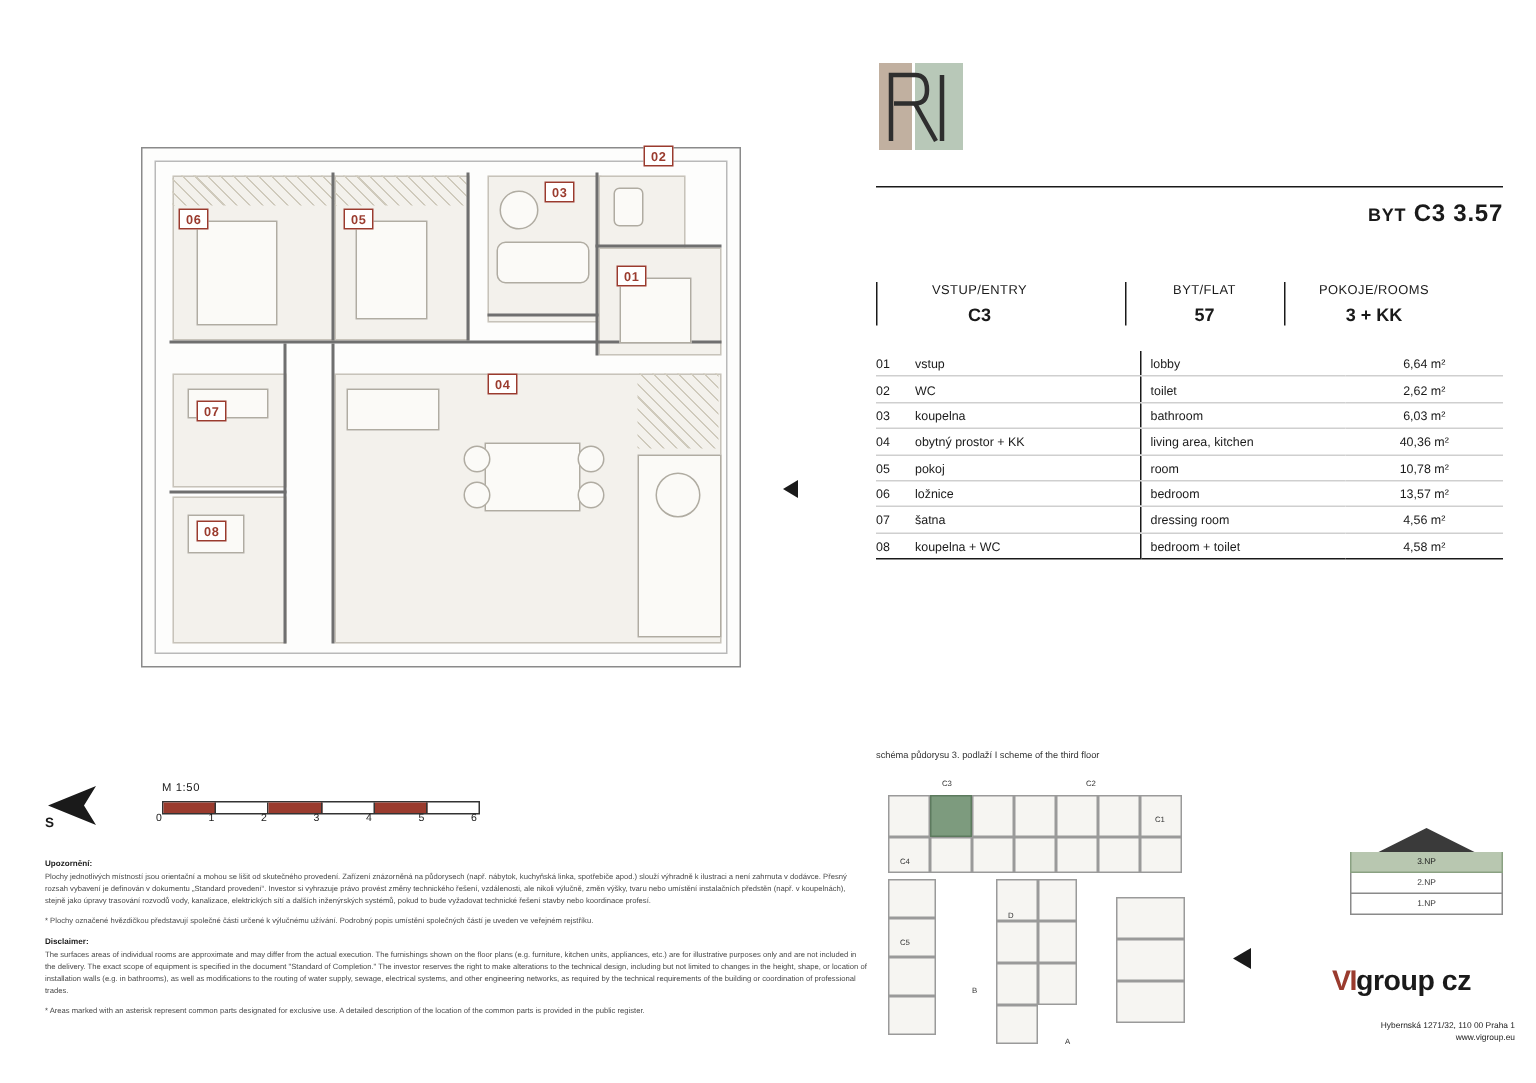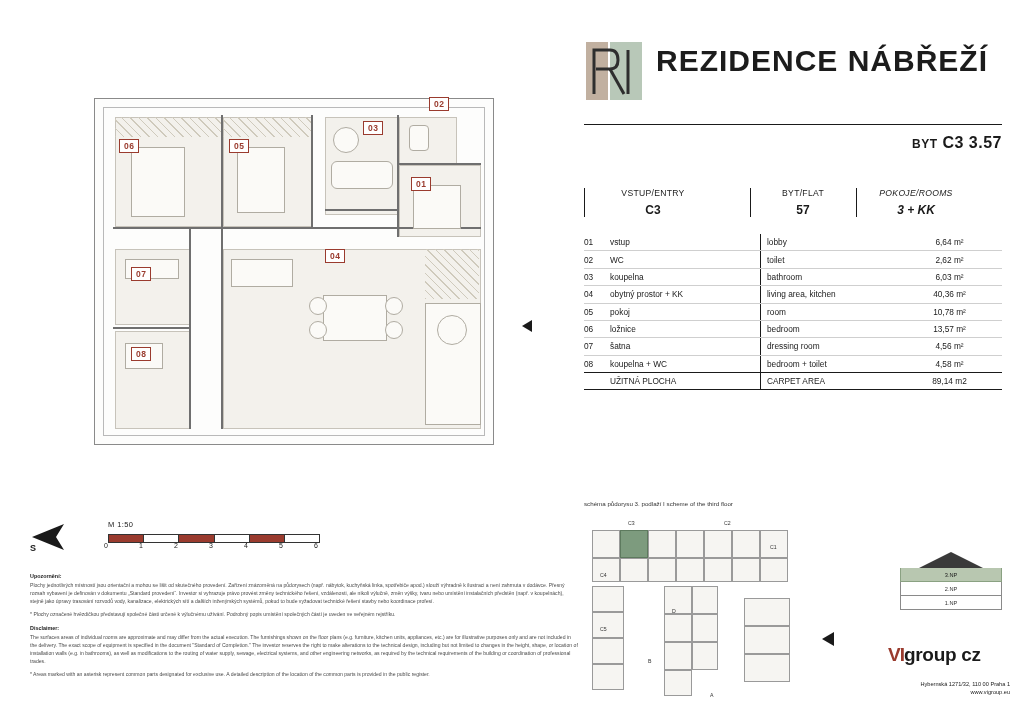--- a/index.html
+++ b/index.html
@@ -199,41 +199,40 @@
   <div class="logo-block">
     <svg class="logo-mark" viewBox="0 0 60 62">
       <rect x="2" y="2" width="22" height="58" fill="#8e6f52" opacity="0.55"></rect>
       <rect x="26" y="2" width="32" height="58" fill="#7d9b7e" opacity="0.55"></rect>
       <g fill="none" stroke="#2e2e2e" stroke-width="3">
         <path d="M10 54 L10 10 L26 10 Q34 10 34 20 Q34 29 26 29 L12 29"></path>
         <path d="M26 29 L40 54"></path>
         <path d="M44 54 L44 10"></path>
       </g>
     </svg>
-    <div class="brand">REZIDENCE NÁBŘEŽÍ</div>
   </div>
   <div class="hr-main"></div>
 
   <div class="byt-line">
     <span class="sm">BYT</span>
     <span>C3 3.57</span>
   </div>
 
   <div class="inforow">
     <div class="infocell" style="width:118px;">
       <div class="vline" style="left:0;"></div>
       <div class="t">VSTUP/ENTRY</div>
       <div class="v">C3</div>
     </div>
     <div class="infocell" style="width:86px;margin-left:28px;">
       <div class="vline" style="left:0;"></div>
       <div class="t">BYT/FLAT</div>
       <div class="v">57</div>
     </div>
-    <div class="infocell" style="width:100px;font-style:italic;">
+    <div class="infocell" style="width:100px;">
       <div class="vline" style="left:0;"></div>
       <div class="t">POKOJE/ROOMS</div>
       <div class="v">3 + KK</div>
     </div>
   </div>
 
   <div class="tbl">
     <table>
       <tbody>
         <tr>
@@ -276,26 +275,20 @@
           <td class="num">07</td>
           <td class="cz">šatna</td>
           <td class="en">dressing room</td>
           <td class="ar">4,56 m²</td>
         </tr>
         <tr class="sum">
           <td class="num">08</td>
           <td class="cz">koupelna + WC</td>
           <td class="en">bedroom + toilet</td>
           <td class="ar">4,58 m²</td>
-        </tr>
-        <tr class="sum">
-          <td class="num"></td>
-          <td class="cz">UŽITNÁ PLOCHA</td>
-          <td class="en">CARPET AREA</td>
-          <td class="ar">89,14 m2</td>
         </tr>
       </tbody>
     </table>
   </div>
 
   <div class="keycap">schéma půdorysu 3. podlaží  I  scheme of the third floor</div>
   <div class="keyplan">
 
     <div class="kunit" style="left:8px;top:14px;width:26px;height:26px;"></div>
     <div class="kunit hl" style="left:36px;top:14px;width:26px;height:26px;"></div>

